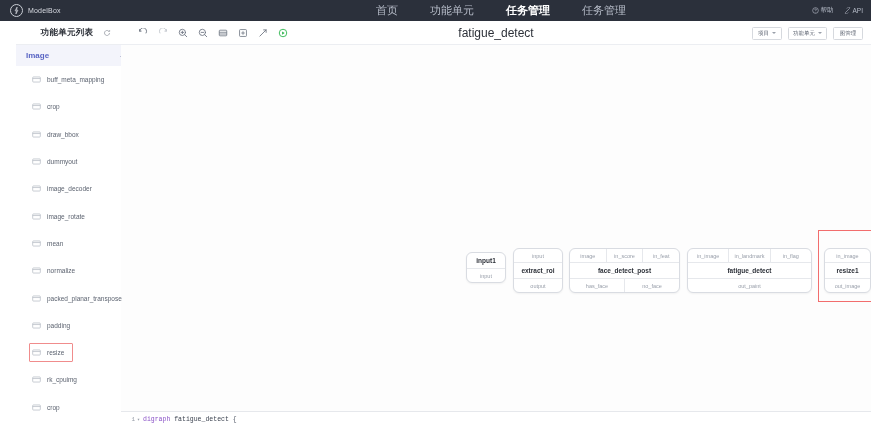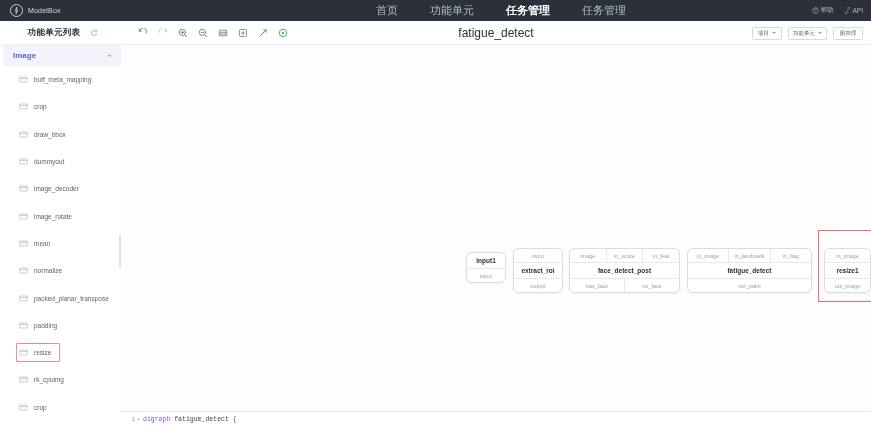--- a/index.html
+++ b/index.html
@@ -34,21 +34,21 @@
   .topnav-item.active::after {
     content: ""; position: absolute; left: 10px; right: 10px; bottom: 0;
     height: 1.5px; background: #ffffff;
   }
   .topright { position: absolute; right: 8px; top: 0; height: 21px; display: flex; align-items: center; gap: 10px; }
   .topright-item { display: flex; align-items: center; gap: 2px; color: #b6bcc8; font-size: 6.5px; cursor: pointer; }
   .tr-icon { width: 7px; height: 7px; display: block; }
 
   
   .leftpanel {
-    position: absolute; left: 3px; top: 21px; width: 121px; height: 406px;
+    position: absolute; left: 16px; top: 21px; width: 121px; height: 406px;
     background: #ffffff; border-right: 1px solid #e6e8ec;
   }
   .lp-head {
     height: 24px; display: flex; align-items: center; justify-content: center;
     gap: 10px; border-bottom: 1px solid #eceef2; background: #fff;
   }
   .lp-title { font-size: 8.5px; color: #2c3038; font-weight: bold; letter-spacing: .3px; }
   .refresh-icon { width: 8px; height: 8px; color: #8a8f99; cursor: pointer; }
   .lp-group {
     height: 21px; background: #f3f4fb; display: flex; align-items: center;

